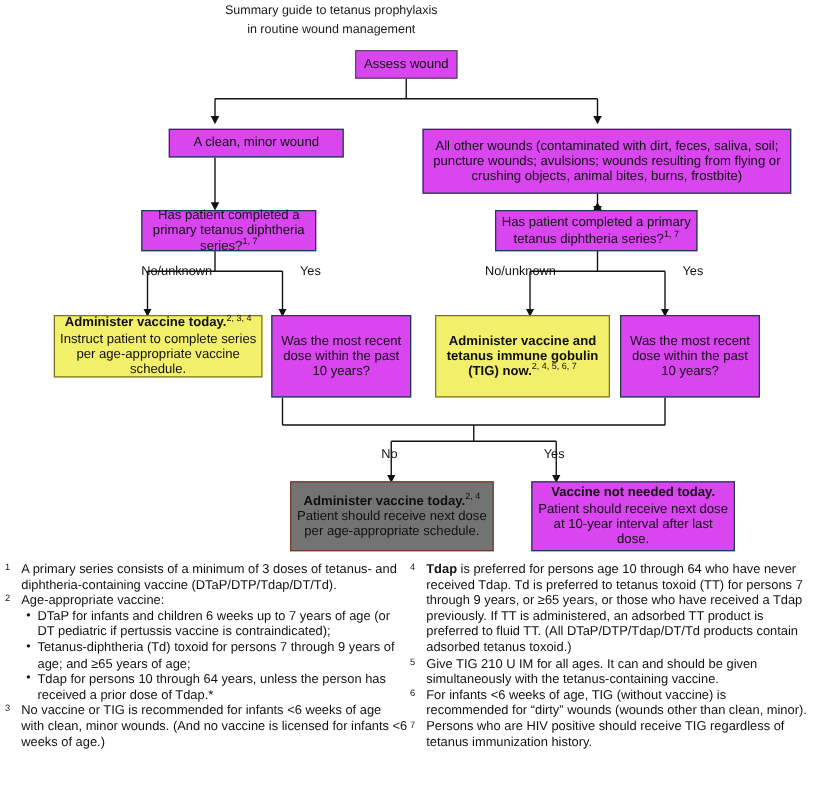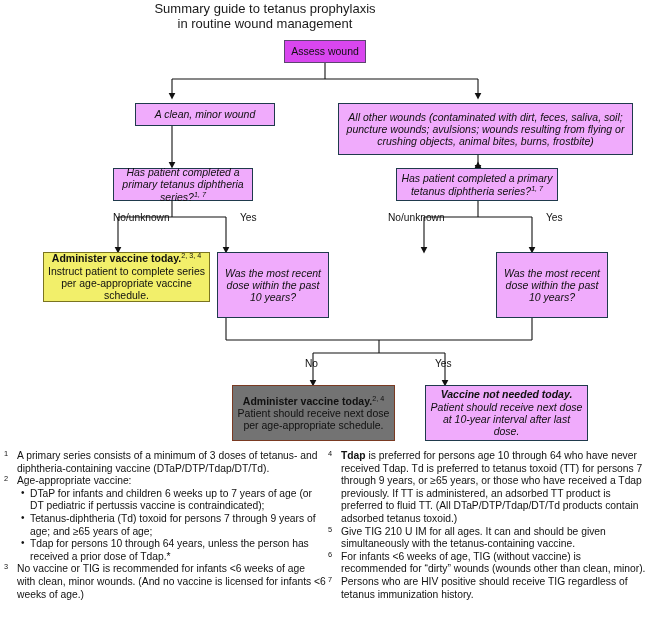--- a/index.html
+++ b/index.html
@@ -16,21 +16,21 @@
   }
 
   #chart { position: absolute; left: 0; top: 0; width: 650px; height: 643px; }
 
   
   .title {
     position: absolute;
     left: 0; top: 2px;
     width: 530px;
     text-align: center;
-    font-size: 13px;
+    font-size: 10px;
     line-height: 14.5px;
     color: #1a1a1a;
   }
 
   
   .wires {
     position: absolute; left: 0; top: 0;
     width: 650px; height: 643px;
     pointer-events: none;
   }
@@ -51,21 +51,21 @@
   }
   .box .inner { width: 100%; }
   .box b { font-weight: bold; }
   .box sup {
     font-size: 7.2px;
     vertical-align: super;
     line-height: 0;
   }
 
   .purple  { background: #d946ef; border-color: #5c4570; }
-  .blue    { background: #f0abfc; border-color: #1f3a4c; font-style: italic; }
+  .blue    { background: #d946ef; border-color: #1f3a4c; }
   .yellow  { background: #f2ef6a; border-color: #7a7420; }
   .orange  { background: #737373; border-color: #7a3a22; }
 
   
   .elabel {
     position: absolute;
     font-size: 10.2px;
     color: #111111;
     white-space: nowrap;
     z-index: 4;
@@ -190,20 +190,25 @@
     <span class="inner">
       <b>Administer vaccine today.</b><sup>2, 3, 4</sup><br>
       <span>Instruct patient to complete series per age-appropriate vaccine schedule.</span>
     </span>
   </div>
 
   <div class="box blue" style="left:217px; top:252px; width:112px; height:66px;">
     <span class="inner">Was the most recent dose within the past 10 years?</span>
   </div>
 
+  <div class="box yellow" style="left:348px; top:252px; width:140px; height:66px;">
+    <span class="inner">
+      <b>Administer vaccine and tetanus immune gobulin (TIG) now.</b><sup>2, 4, 5, 6, 7</sup>
+    </span>
+  </div>
 
   <div class="box blue" style="left:496px; top:252px; width:112px; height:66px;">
     <span class="inner">Was the most recent dose within the past 10 years?</span>
   </div>
 
   <div class="box orange" style="left:232px; top:385px; width:163px; height:56px;">
     <span class="inner">
       <b>Administer vaccine today.</b><sup>2, 4</sup><br>
       <span>Patient should receive next dose per age-appropriate schedule.</span>
     </span>

